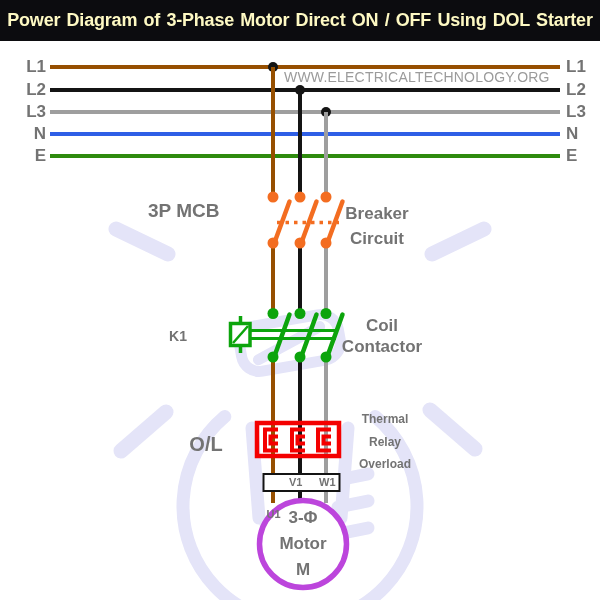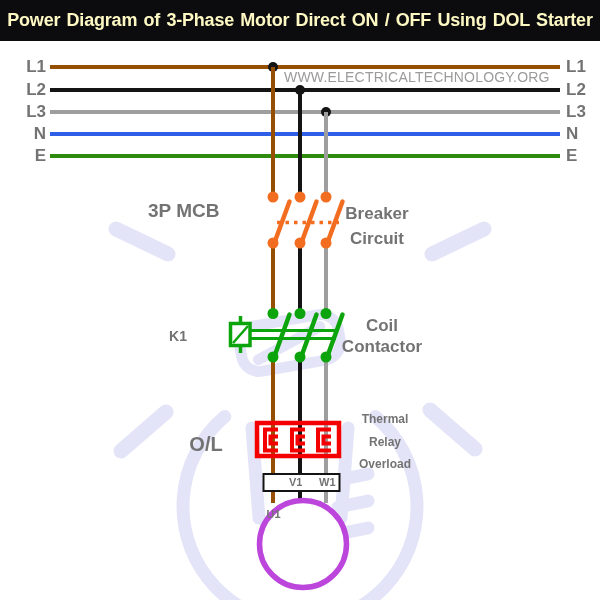--- a/index.html
+++ b/index.html
@@ -169,14 +169,19 @@
   <div class="lbl desc stack" style="left:334px;top:408px;font-size:12px;line-height:22.5px;">
     <span>Thermal</span>
     <span>Relay</span>
     <span>Overload</span>
   </div>
 
   <div class="lbl" style="left:262px;top:476px;width:23px;text-align:center;font-size:11px;margin-top:32px;">U1</div>
   <div class="lbl" style="left:289px;top:476px;width:23px;font-size:11px;">V1</div>
   <div class="lbl" style="left:319px;top:476px;width:23px;font-size:11px;">W1</div>
 
+  <div class="lbl stack" style="left:258px;top:505px;width:90px;text-align:center;font-size:17px;line-height:26px;">
+    <span>3-Φ</span>
+    <span>Motor</span>
+    <span>M</span>
+  </div>
 
 </div>
 
 </body></html>

